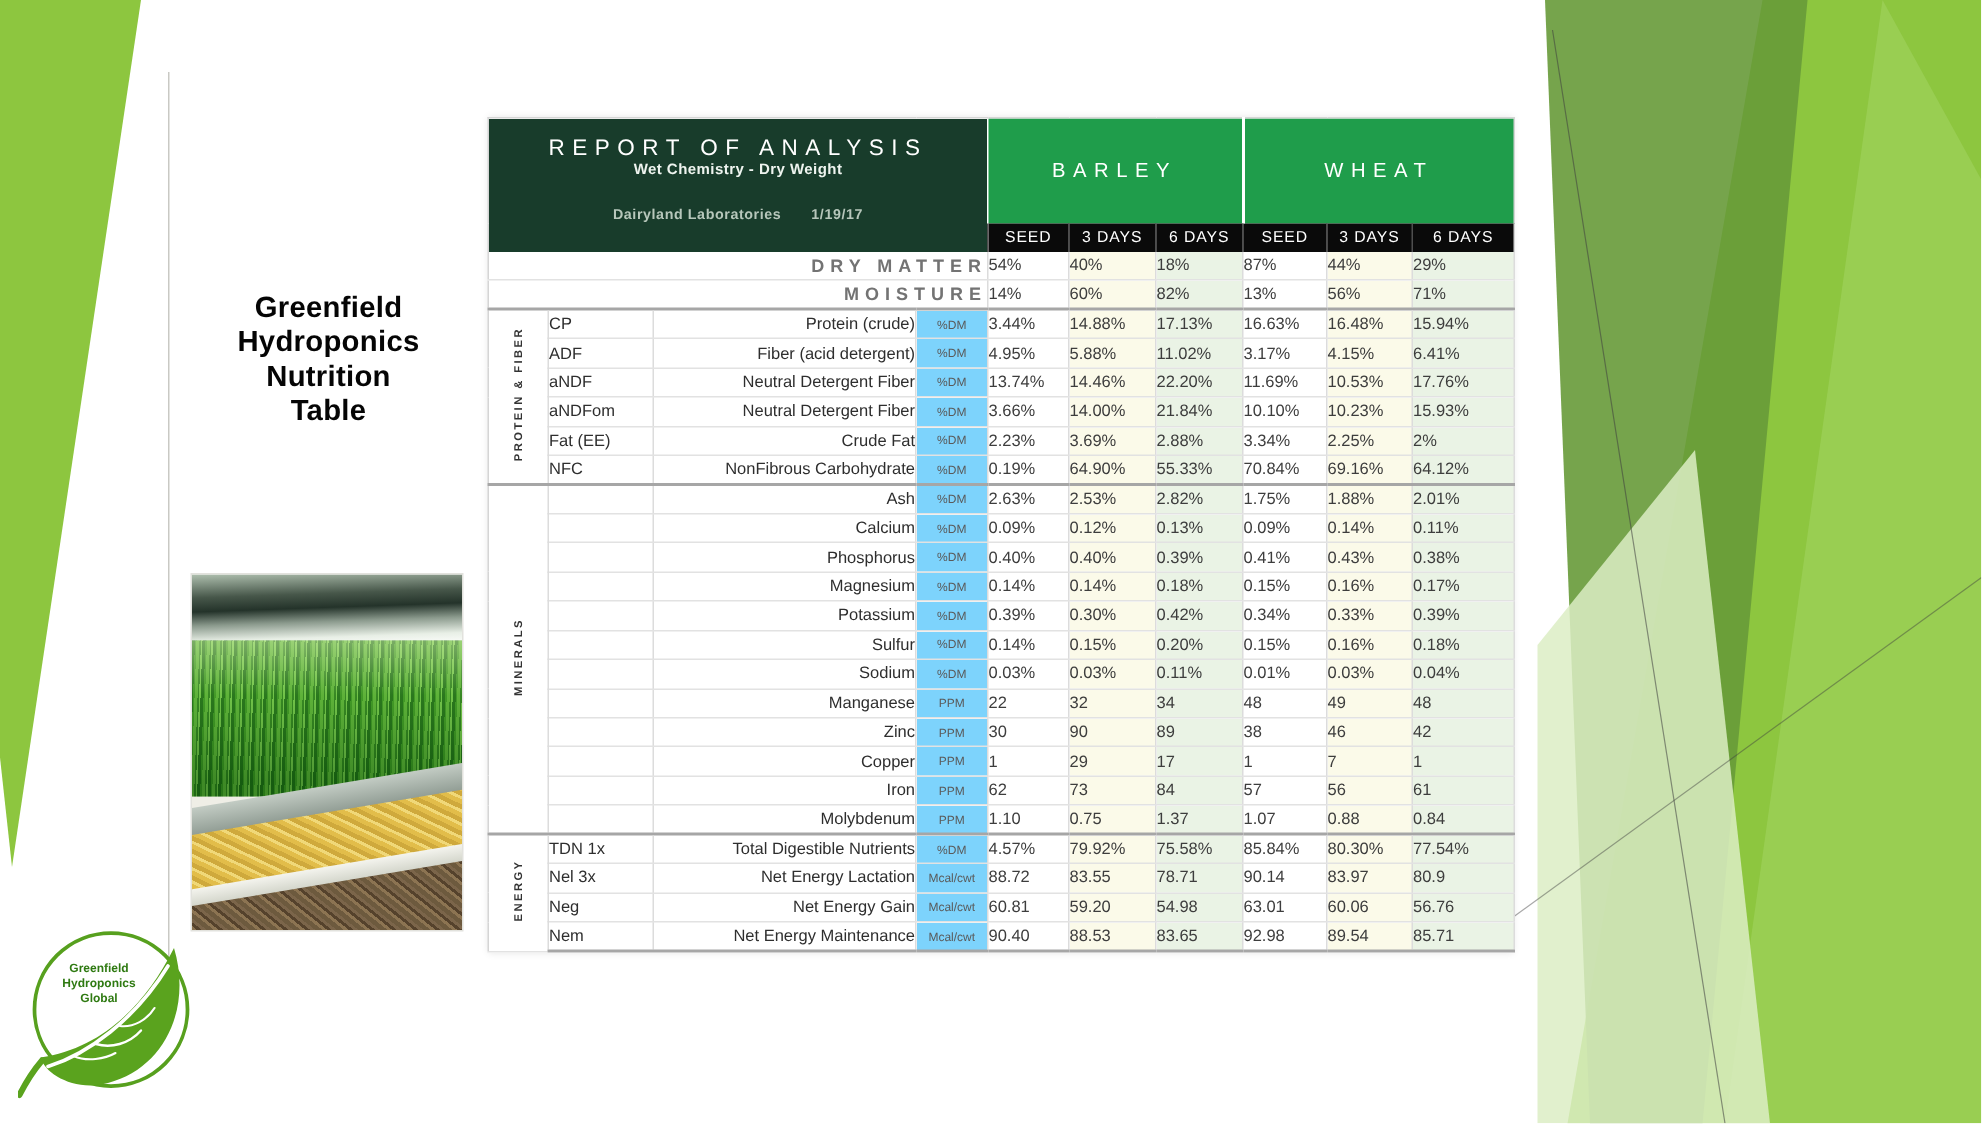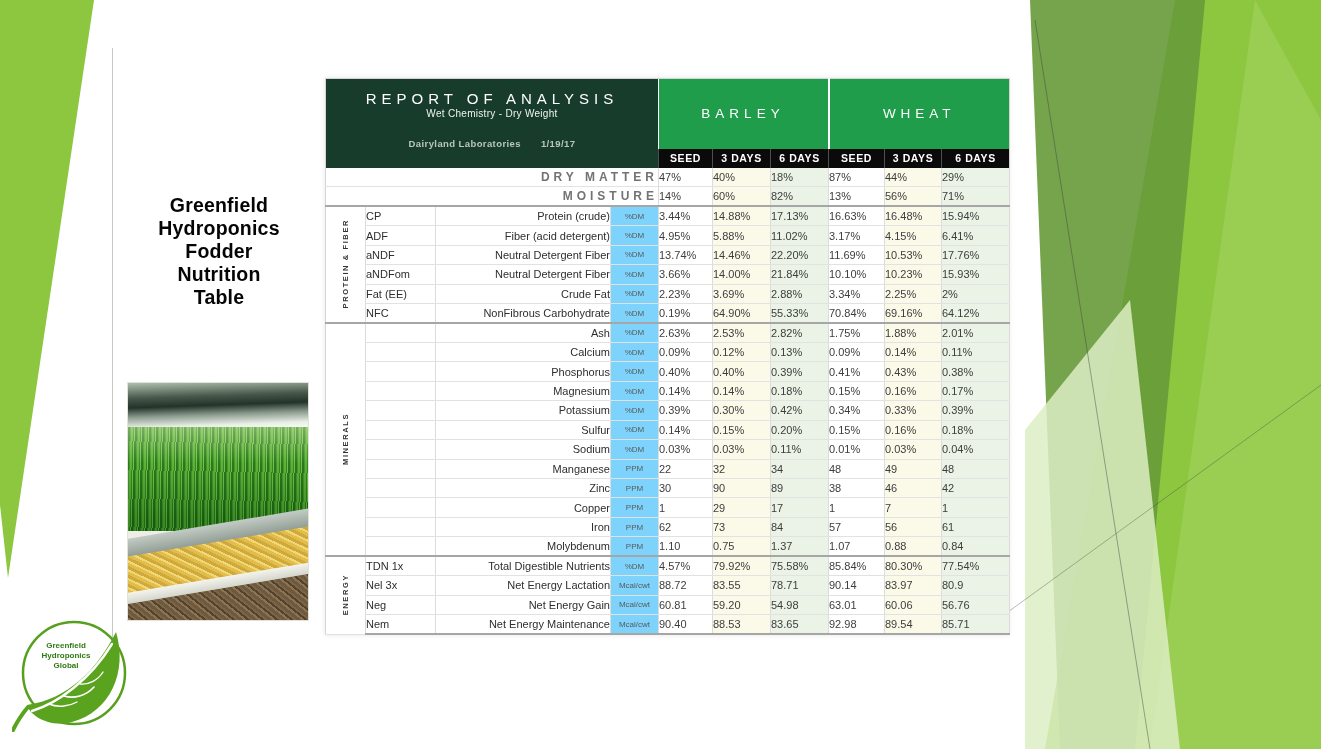--- a/index.html
+++ b/index.html
@@ -37,27 +37,27 @@
   
   #logo{position:absolute;left:12px;top:610px;}
   
   .analysis-wrap{position:absolute;left:325px;top:78px;width:684px;box-shadow:0 0 5px rgba(0,0,0,.10);}
   table.analysis{border-collapse:collapse;table-layout:fixed;width:684px;border:1px solid #d5d5d5;}
   table.analysis th,table.analysis td{padding:0;box-sizing:border-box;}
   thead .report-cell{
     background:var(--dark-green,#183c2b);color:#fff;position:relative;height:77px;vertical-align:top;
   }
   .rt{font-size:15px;letter-spacing:5px;font-weight:500;text-align:center;margin-top:11px;white-space:nowrap;}
-  .rs{font-size:10px;font-weight:normal;letter-spacing:.3px;text-align:center;margin-top:1px;color:#eef4ef;}
+  .rs{font-size:10px;font-weight:bold;letter-spacing:.3px;text-align:center;margin-top:1px;color:#eef4ef;}
   .lab{position:absolute;bottom:19px;left:0;right:0;text-align:center;font-size:9.5px;color:#b7c7bb;letter-spacing:.4px;}
   .lab .d{margin-left:20px;}
   thead .group{background:var(--mid-green,#1f9d4b);color:#fff;font-size:13.5px;font-weight:500;
     letter-spacing:5px;text-align:center;height:70px;}
   thead .group-wheat{border-left:2px solid #ffffff;}
-  thead .subhead{background:#0a0a0a;color:#fff;font-size:10.5px;font-weight:bold;letter-spacing:.6px;
+  thead .subhead{background:#0a0a0a;color:#fff;font-size:10.5px;font-weight:normal;letter-spacing:.6px;
     height:19px;text-align:center;border-left:1px solid #4e4e4e;}
   tbody tr{height:19.45px;}
   tbody td{border-right:1px solid #dcdcdc;border-bottom:1px solid #e2e2e2;font-size:11px;color:#3d3d3d;
     white-space:nowrap;overflow:hidden;}
   tbody tr.section-start td{border-top:2px solid #a6a6a6;}
   tbody tr.last-row td{border-bottom:2px solid #a6a6a6;}
   td.sum-label{text-align:right;padding-right:10px;font-weight:bold;letter-spacing:4px;font-size:12px;color:#737373;background:#fff;}
   td.sec{background:#fff;text-align:center;vertical-align:middle;}
   td.sec span{display:inline-block;writing-mode:vertical-rl;transform:rotate(180deg);
     font-size:7.5px;font-weight:bold;letter-spacing:1.6px;color:#333;white-space:nowrap;}
@@ -85,21 +85,20 @@
     <polygon points="245,0 311,120 311,749 140,749" fill="#a8d66b" opacity="0.45"></polygon>
     <polygon points="15,430 120,300 170,749 15,749" fill="#dcedc4" opacity="0.85"></polygon>
     <line x1="25" y1="20" x2="140" y2="749" stroke="#3f3f3f" stroke-width="0.8" opacity="0.55"></line>
     <line x1="-20" y1="625" x2="311" y2="385" stroke="#3f3f3f" stroke-width="0.8" opacity="0.45"></line>
   </svg>
   <div class="vline"></div>
 
   <div class="slide-title">
     <span>Greenfield</span>
     <span>Hydroponics</span>
-    <span>Fodder</span>
     <span>Nutrition</span>
     <span>Table</span>
   </div>
 
   <div class="photo">
     <div class="ph-glass"></div>
     <div class="ph-grass"></div>
     <div class="ph-bands">
       <div class="b-gray"></div>
       <div class="b-yellow"></div>
@@ -152,21 +151,21 @@
           <th class="subhead">3 DAYS</th>
           <th class="subhead">6 DAYS</th>
           <th class="subhead">SEED</th>
           <th class="subhead">3 DAYS</th>
           <th class="subhead">6 DAYS</th>
         </tr>
       </thead>
       <tbody id="table-body">
           <tr>
             <td class="sum-label" colspan="4">DRY MATTER</td>
-            <td class="val c0">47%</td>
+            <td class="val c0">54%</td>
             <td class="val c1">40%</td>
             <td class="val c2">18%</td>
             <td class="val c0">87%</td>
             <td class="val c1">44%</td>
             <td class="val c2">29%</td>
           </tr>
           <tr>
             <td class="sum-label" colspan="4">MOISTURE</td>
             <td class="val c0">14%</td>
             <td class="val c1">60%</td>

